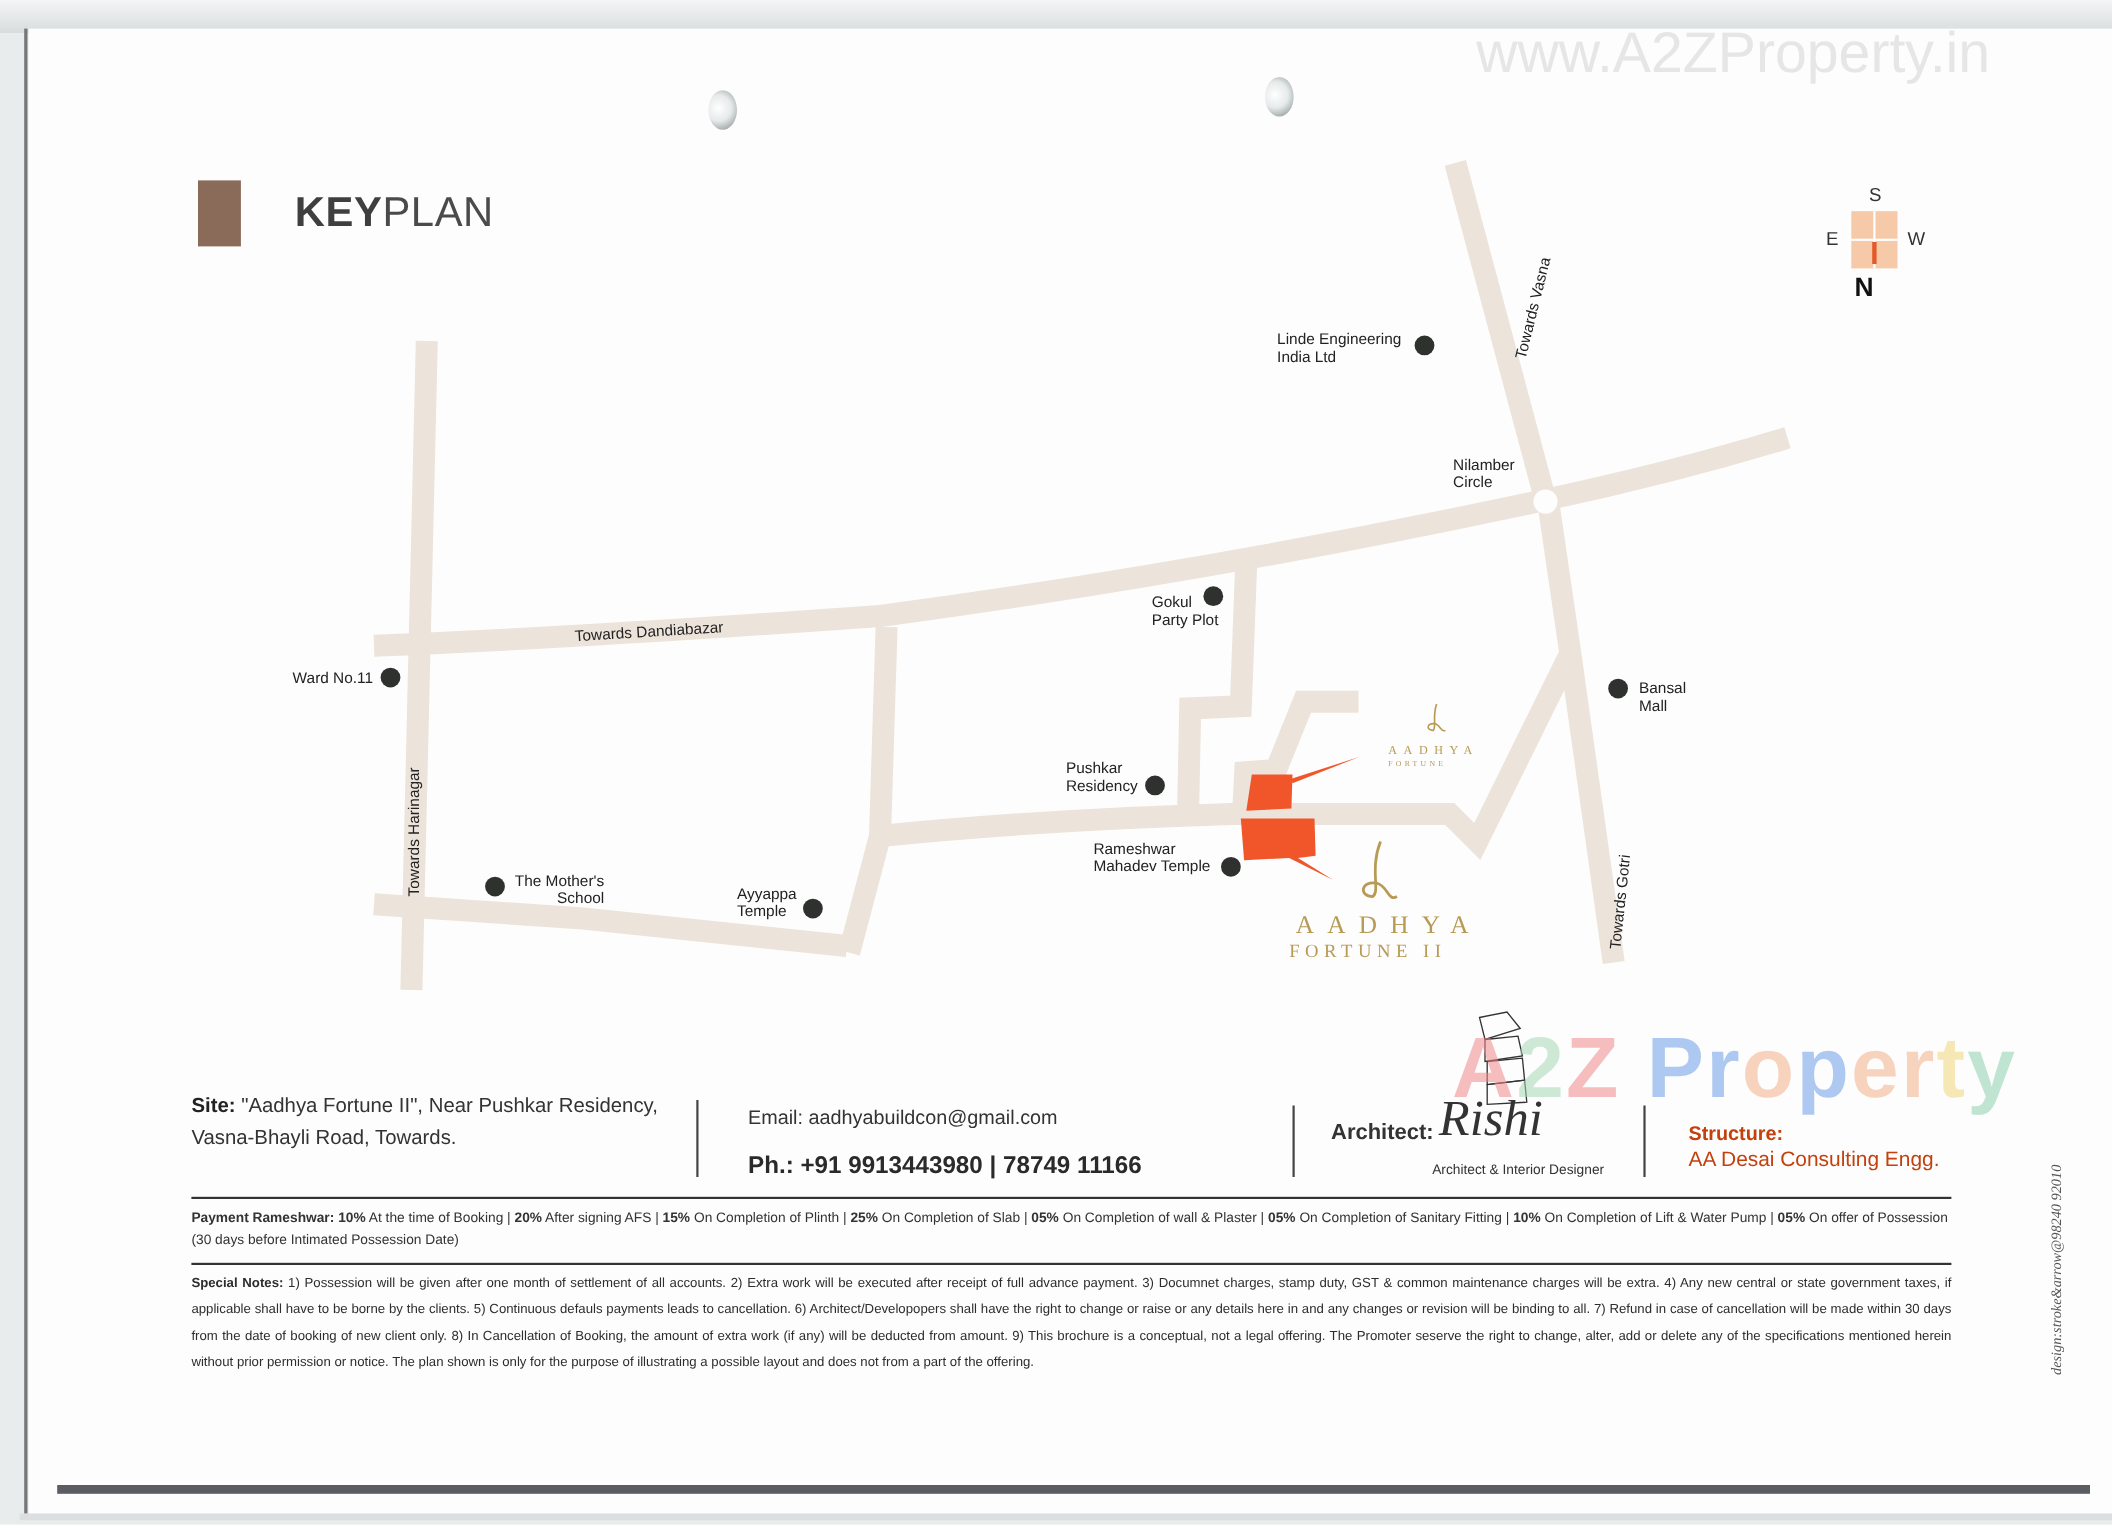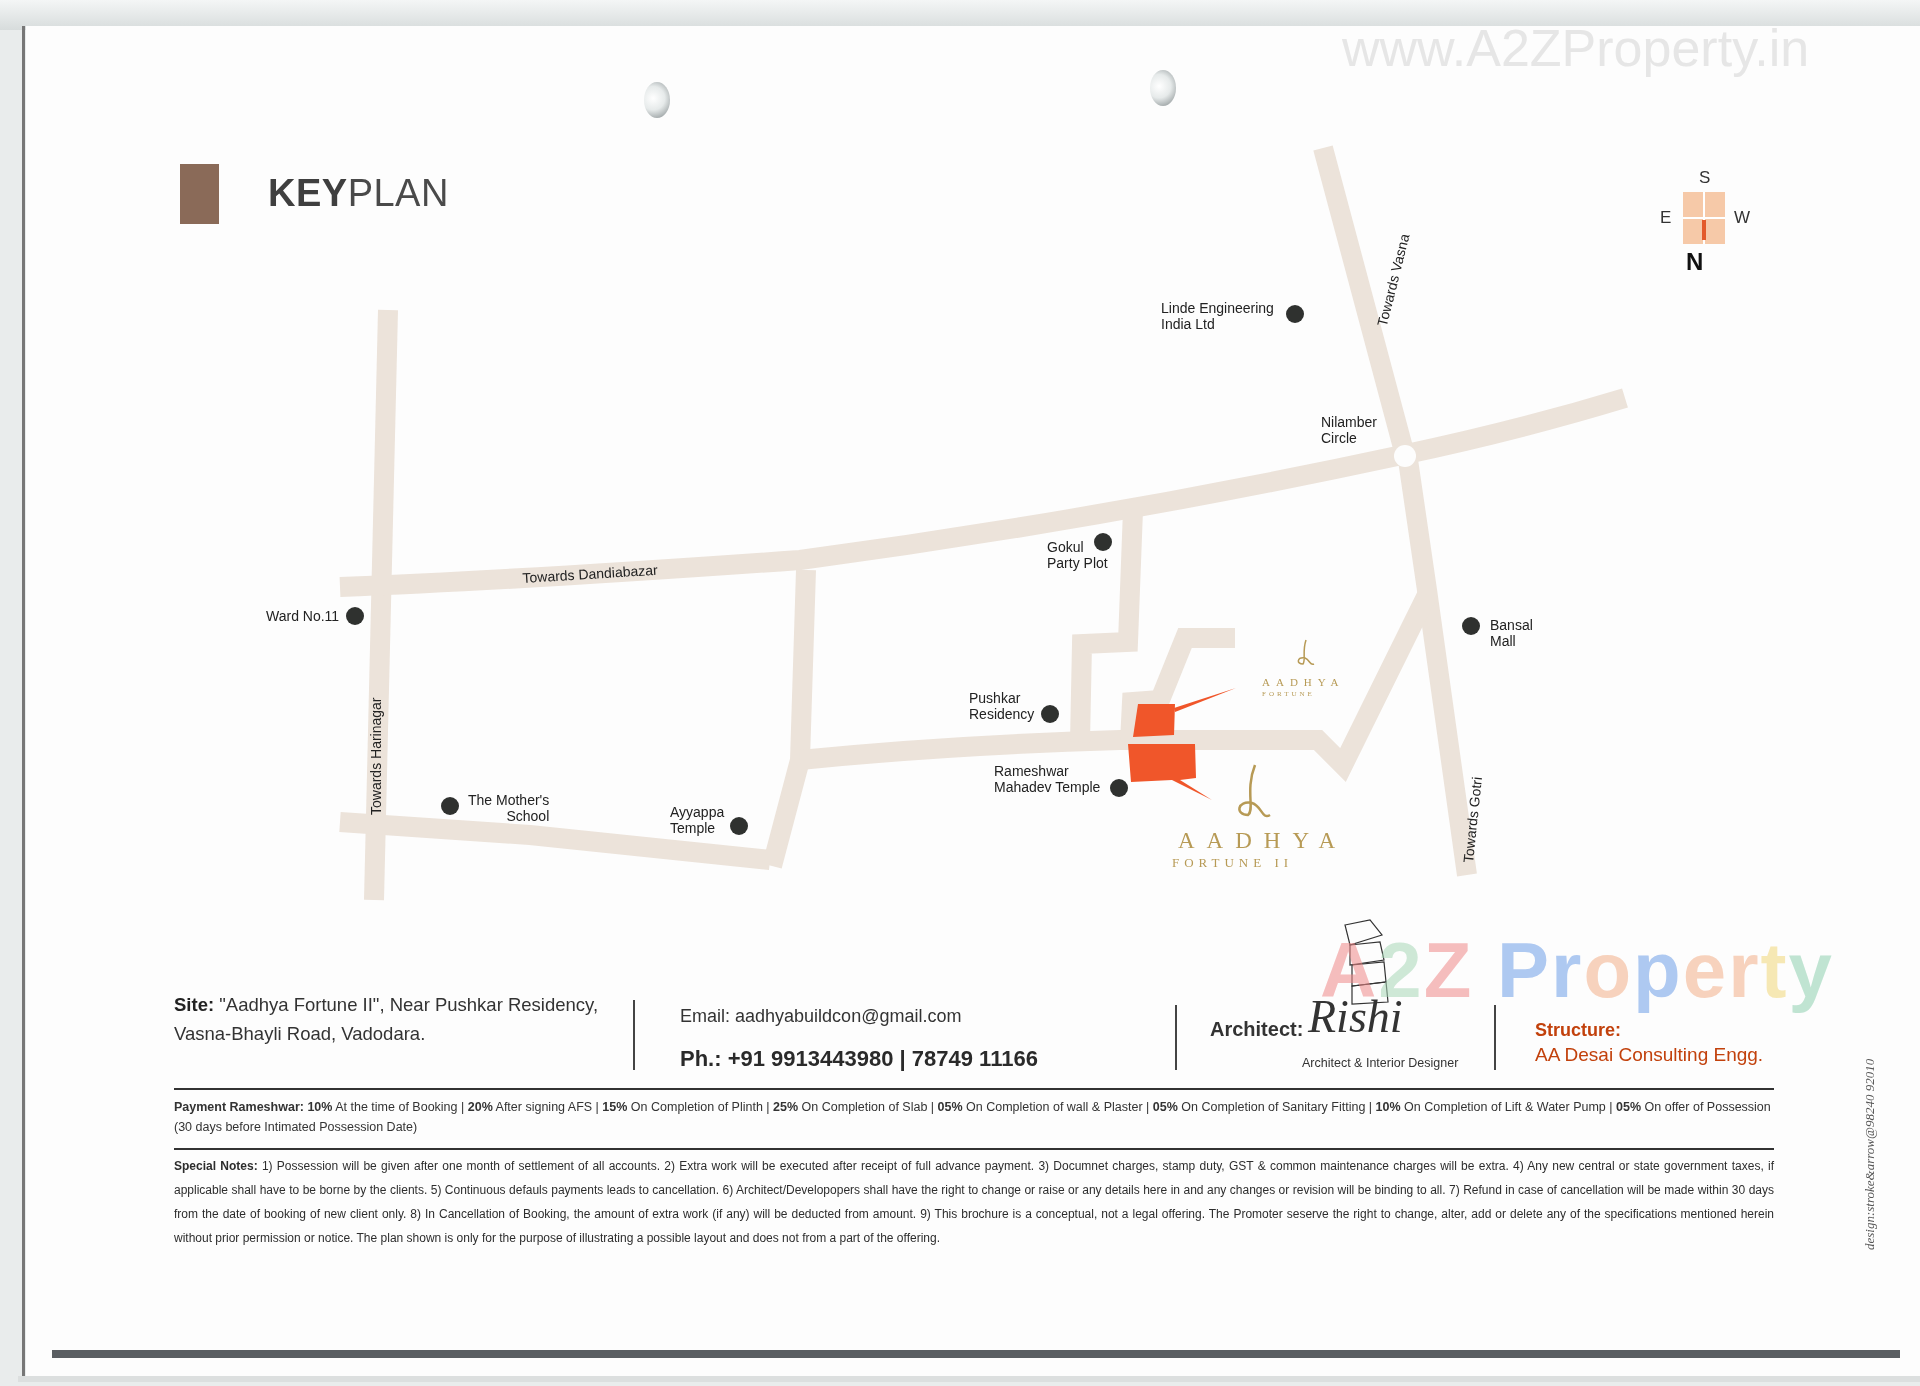--- a/index.html
+++ b/index.html
@@ -19,21 +19,21 @@
   .compass .box .hline { position:absolute; left:0; top:25px; width:42px; height:2px; background:#fff; }
   .compass .box .vline { position:absolute; left:20px; top:0; width:2px; height:52px; background:#fff; }
   .compass .needle { position:absolute; left:19px; top:28px; width:4px; height:20px; background:#e35a2a; }
   .compass .n { position:absolute; left:36px; top:80px; font-size:24px; font-weight:700; color:#111; }
   svg.map { position:absolute; left:0; top:0; }
   .map-label { position:absolute; font-size:14px; color:#222; line-height:16px; white-space:nowrap; }
   .poi-dot { position:absolute; width:18px; height:18px; border-radius:50%; background:#2f312f; }
   .road-label { position:absolute; font-size:14px; color:#222; white-space:nowrap; transform-origin:left top; }
   .brand-gold { color:#b79a55; font-family:"Liberation Serif", serif; }
   .brand-main-word { position:absolute; left:1178px; top:828px; font-size:23px; letter-spacing:12px; }
-  .brand-main-sub { position:absolute; left:1172px; top:855px; font-size:13px; letter-spacing:5px; }
+  .brand-main-sub { position:absolute; left:1172px; top:855px; font-size:17px; letter-spacing:5px; }
   .brand-small-word { position:absolute; left:1262px; top:676px; font-size:11px; letter-spacing:6px; }
   .brand-small-sub { position:absolute; left:1262px; top:690px; font-size:7px; letter-spacing:3px; }
   .site-text { position:absolute; left:174px; top:990px; font-size:18.5px; color:#333; line-height:29px; }
   .site-text b { color:#222; }
   .vsep { position:absolute; width:2px; background:#444; }
   .email { position:absolute; left:680px; top:1006px; font-size:18px; color:#333; }
   .phone { position:absolute; left:680px; top:1035px; font-size:22px; font-weight:700; color:#2a2a2a;margin-top:11px; }
   .architect-label { position:absolute; left:1210px; top:1018px; font-size:20px; font-weight:700; color:#333; }
   .rishi { position:absolute; left:1308px; top:990px; font-size:46px; font-family:"Liberation Serif", serif; font-style:italic; color:#333; }
   .rishi-sub { position:absolute; left:1302px; top:1056px; font-size:12.5px; color:#333; }
@@ -173,21 +173,21 @@
 
 <div class="brand-gold brand-small-word">AADHYA</div>
 <div class="brand-gold brand-small-sub">FORTUNE</div>
 <div class="brand-gold brand-main-word">AADHYA</div>
 <div class="brand-gold brand-main-sub">FORTUNE II</div>
 
 <div class="a2z-mark"><span style="color:#f08a8a;">A</span><span style="color:#a8d8b8;">2</span><span style="color:#f08a8a;">Z</span> <span style="color:#6f9fe8;">P</span><span style="color:#6f9fe8;">r</span><span style="color:#f3b08a;">o</span><span style="color:#6f9fe8;">p</span><span style="color:#f3b08a;">e</span><span style="color:#f3b08a;">r</span><span style="color:#f2d77a;">t</span><span style="color:#8fd0b0;">y</span></div>
 
 <div class="site-text">
   <div><b>Site:</b><span> "Aadhya Fortune II", Near Pushkar Residency,</span></div>
-  <div>Vasna-Bhayli Road, Vadodara.</div>
+  <div>Vasna-Bhayli Road, Towards.</div>
 </div>
 <div class="vsep" style="left:633px; top:1000px; height:70px;"></div>
 <div class="email"><span>Email:</span> <span>aadhyabuildcon@gmail.com</span></div>
 <div class="phone">Ph.: +91 9913443980 | 78749 11166</div>
 <div class="vsep" style="left:1175px; top:1005px; height:65px;"></div>
 <div class="architect-label">Architect:</div>
 <div class="rishi">Rishi</div>
 <div class="rishi-sub">Architect &amp; Interior Designer</div>
 <div class="vsep" style="left:1494px; top:1005px; height:65px;"></div>
 <div class="structure-label">Structure:</div>

